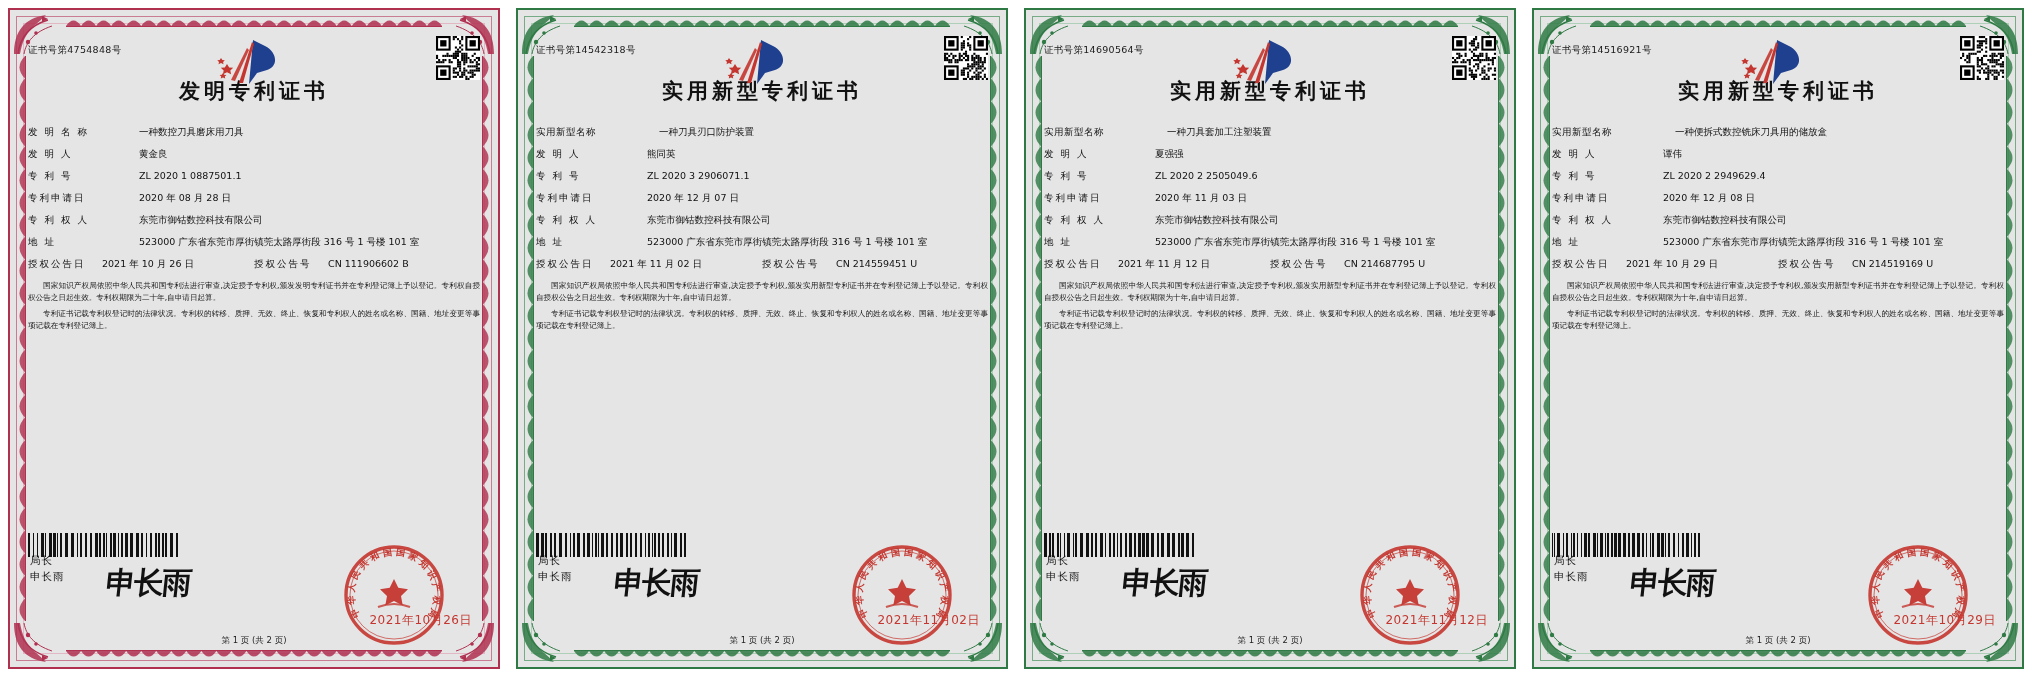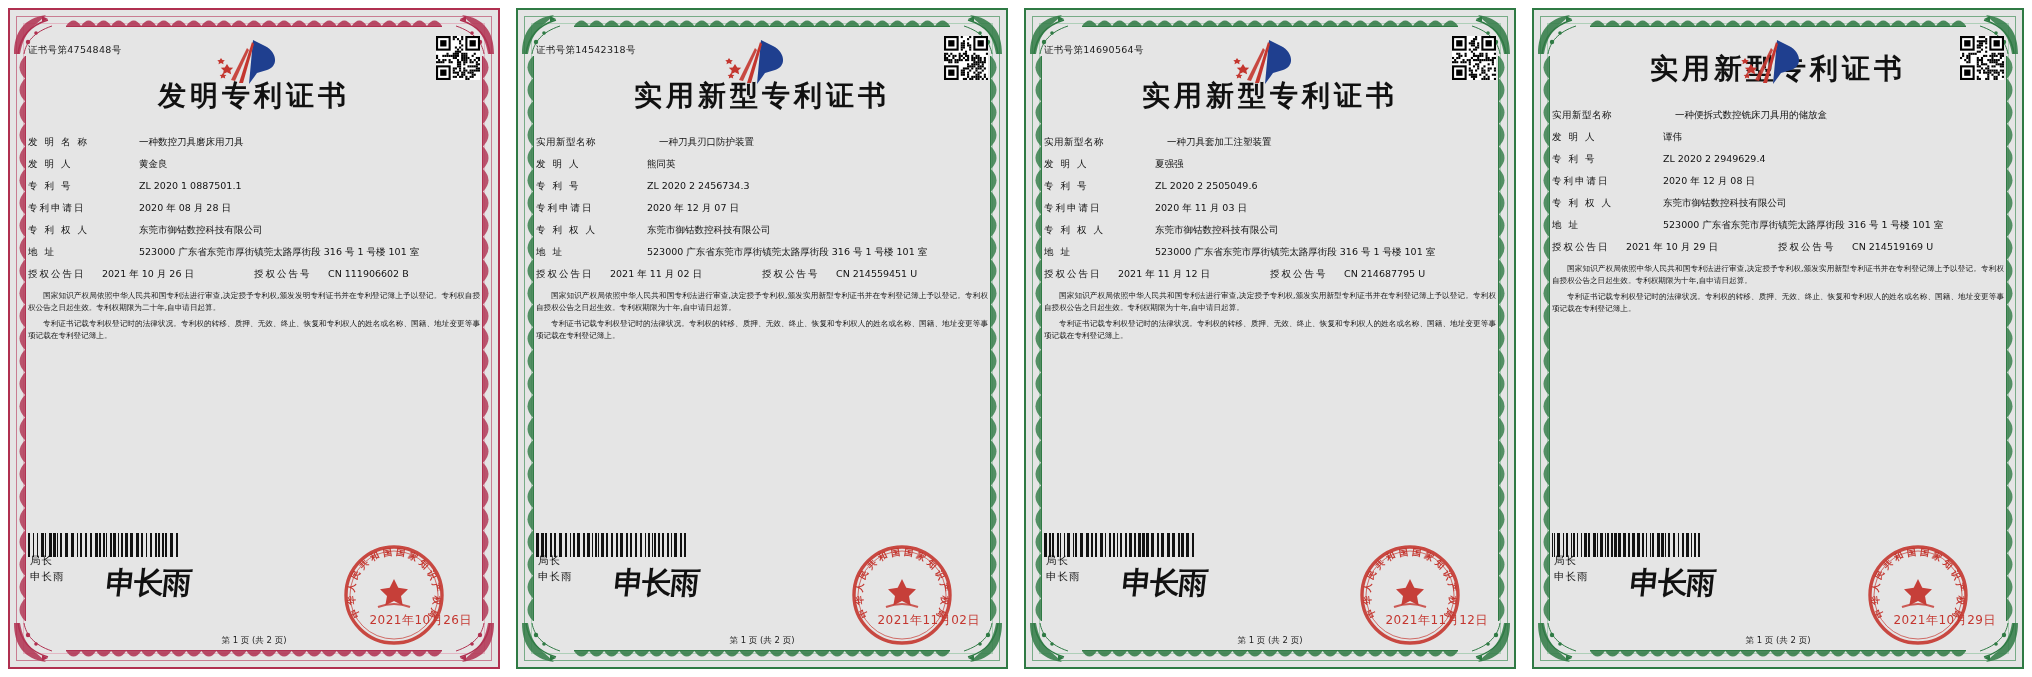--- a/index.html
+++ b/index.html
@@ -26,21 +26,21 @@
   .sideband{position:absolute;top:46px;bottom:46px;width:14px;}
   .sb-l{left:2px;} .sb-r{right:2px;transform:scaleX(-1);}
   .sideband svg{width:100%;height:100%;}
 
   .content{position:absolute;inset:20px 18px 18px 18px;}
   .certno{font-size:9.5px;color:#1a1a1a;letter-spacing:.3px;margin-top:14px;}
   .logo{position:absolute;top:6px;left:50%;transform:translateX(-50%);width:90px;height:52px;}
   .qr{position:absolute;top:6px;right:0;width:44px;height:44px;}
   .qr canvas,.qr .qrbox{width:44px;height:44px;}
   .title{text-align:center;font-family:Liberation Mono, monospace;font-weight:bold;
-         font-size:28px;letter-spacing:4px;color:#111;margin-top:20px;}
+         font-size:21px;letter-spacing:4px;color:#111;margin-top:20px;}
   .fields{margin-top:22px;font-size:9.5px;color:#111;line-height:1.15;}
   .row{display:flex;align-items:flex-start;margin-bottom:11px;gap:25px;}
   .lab{width:86px;flex:0 0 86px;letter-spacing:2px;white-space:nowrap;}
   .lab.wide{width:98px;flex:0 0 98px;letter-spacing:.5px;}
   .val{flex:1;word-break:break-all;}
   .rowsplit{display:flex;margin-bottom:11px;}
   .rowsplit .half{display:flex;flex:1;}
   .rowsplit .lab{width:74px;flex:0 0 74px;}
   .para{margin-top:10px;font-size:7.6px;line-height:1.55;color:#1a1a1a;text-align:justify;}
   .para p{margin:0 0 4px 0;text-indent:15px;}
@@ -787,21 +787,21 @@
           <div class="row">
               <div class="lab wide">实用新型名称</div>
               <div class="val">一种刀具刃口防护装置</div>
             </div>
           <div class="row">
               <div class="lab">发 明 人</div>
               <div class="val">熊同英</div>
             </div>
           <div class="row">
               <div class="lab">专 利 号</div>
-              <div class="val">ZL 2020 2 2456734.3</div>
+              <div class="val">ZL 2020 3 2906071.1</div>
             </div>
           <div class="row">
               <div class="lab">专利申请日</div>
               <div class="val">2020 年 12 月 07 日</div>
             </div>
           <div class="row">
               <div class="lab">专 利 权 人</div>
               <div class="val">东莞市御钴数控科技有限公司</div>
             </div>
           <div class="row">
@@ -1595,20 +1595,23 @@
               <rect x="0" y="0" width="7" height="7" fill="#000"></rect>
     <rect x="1" y="1" width="5" height="5" fill="#fff"></rect>
     <rect x="2" y="2" width="3" height="3" fill="#000"></rect>
               <rect x="14" y="0" width="7" height="7" fill="#000"></rect>
     <rect x="15" y="1" width="5" height="5" fill="#fff"></rect>
     <rect x="16" y="2" width="3" height="3" fill="#000"></rect>
               <rect x="0" y="14" width="7" height="7" fill="#000"></rect>
     <rect x="1" y="15" width="5" height="5" fill="#fff"></rect>
     <rect x="2" y="16" width="3" height="3" fill="#000"></rect>
             </svg></div>
+        <div class="certno">
+          <span>证书号第</span><span>14516921</span><span>号</span>
+        </div>
         <div class="title">实用新型专利证书</div>
 
         <div class="fields">
           <div class="row">
               <div class="lab wide">实用新型名称</div>
               <div class="val">一种便拆式数控铣床刀具用的储放盒</div>
             </div>
           <div class="row">
               <div class="lab">发 明 人</div>
               <div class="val">谭伟</div>

